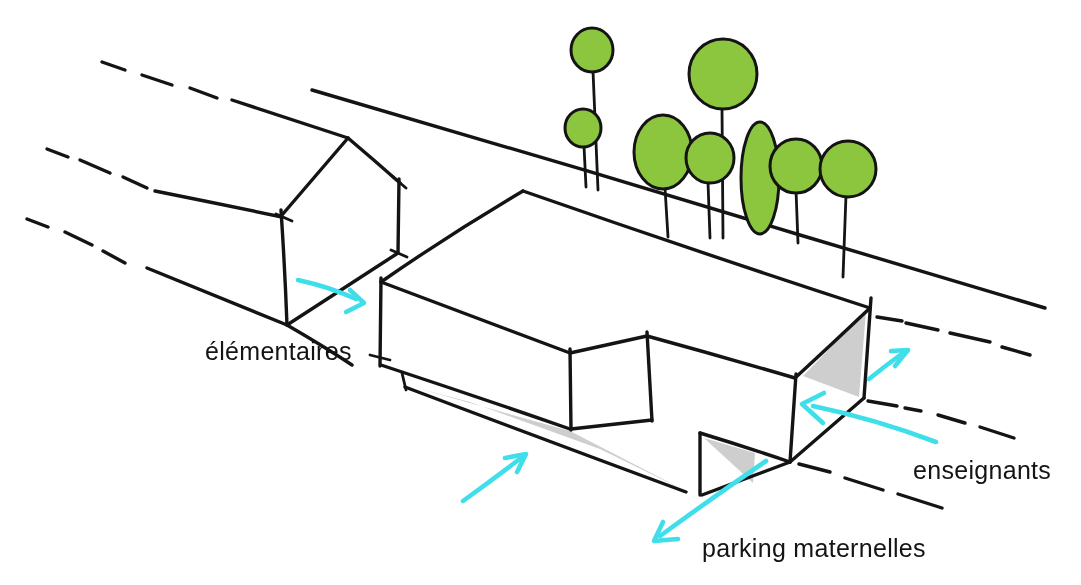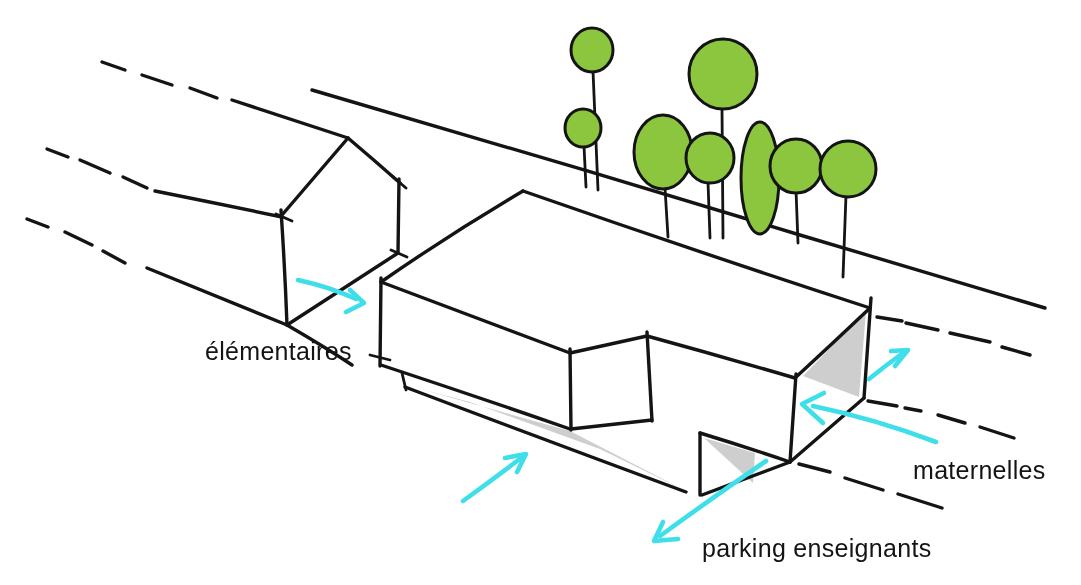--- a/index.html
+++ b/index.html
@@ -120,15 +120,15 @@
         <path class="cyan" d="M824,393 L802,404 L823,423"></path>
       </g>
       <g>
         <path class="cyan" d="M766,461 Q712,498 660,536"></path>
         <path class="cyan" d="M663,522 L654,541 L678,539"></path>
       </g>
     </g>
   </svg>
 
   <div class="label" style="left:205px;top:338px;">élémentaires</div>
-  <div class="label" style="left:913px;top:457px;">maternelles</div>
-  <div class="label" style="left:702px;top:535px;">parking enseignants</div>
+  <div class="label" style="left:913px;top:457px;">enseignants</div>
+  <div class="label" style="left:702px;top:535px;">parking maternelles</div>
 </div>
 
 </body></html>

